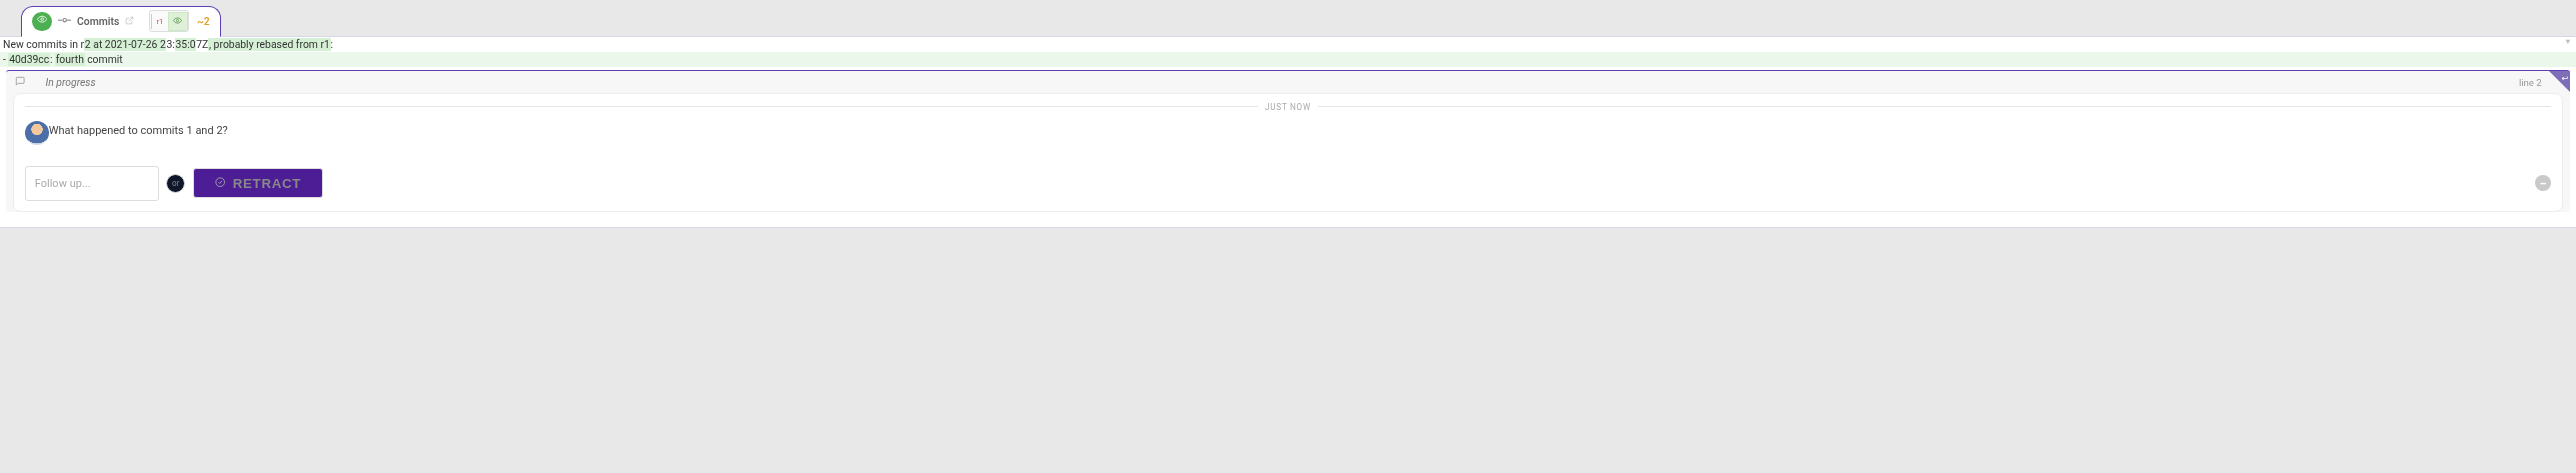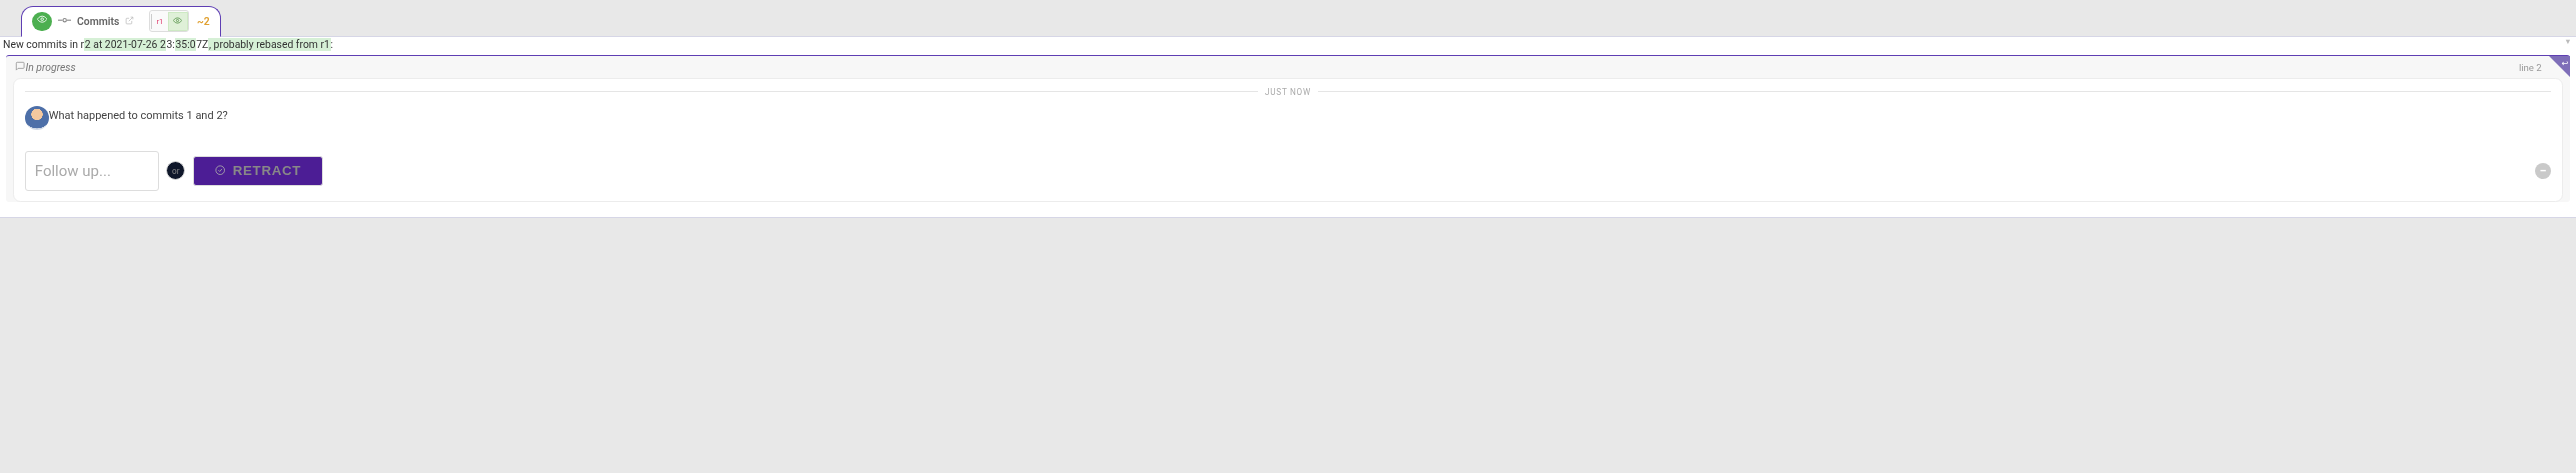--- a/index.html
+++ b/index.html
@@ -98,21 +98,21 @@
       border-width: 0 21px 21px 0;
       border-color: transparent #7e6eb8 transparent transparent;
     }
     .corner-flag .flag-icon {
       position: absolute; right: -19.3px; top: 1.5px;
       color: #fff; font-size: 8.2px;
     }
     .thread-header {
       display: flex; align-items: center;
       padding: 4.5px 9px;
-      gap: 0;
+      gap: 20px;
       color: #777;
       font-style: italic;
     }
     .thread-header .chat-icon { font-style: normal; color: #999; }
     .line-ref { margin-left: auto; font-style: normal; color: #999; font-size: 9.6px; padding-right: 19.3px; }
 
     .thread-body {
       background: #fff;
       margin: 0 7.4px 7.4px 7.4px;
       border: 0.7px solid #ececec;
@@ -137,21 +137,21 @@
       flex-shrink: 0;
     }
     .comment-text { color: #444; font-size: 11px; padding-top: 3px; }
 
     .actions {
       display: flex; justify-content: flex-end; align-items: center;
       gap: 7.4px; margin-top: 21px;
     }
     .followup {
       border: 0.7px solid #ddd; border-radius: 3px;
-      padding: 10px 9px; width: 134px; color: #aaa; font-size: 15px;
+      padding: 10px 9px; width: 134px; color: #aaa; font-size: 11px;
       background: #fff;
     }
     .or-badge {
       border: 0.7px solid #ddd;
       border-radius: 50%;
       width: 19.3px; height: 19.3px;
       display: flex; align-items: center; justify-content: center;
       font-size: 8.2px; color: #888;
       background: #0f172a;
     }
@@ -220,20 +220,23 @@
   </div>
 
   <div class="content-strip">
     <div class="diff-area">
 
 
       <div class="pane right">
         <div class="diff-lines">
           <div class="diff-line">
             <span>New commits in r</span><span class="hlg">2 at 2021-07-26 2</span><span>3:</span><span class="hlg">35:0</span><span>7Z</span><span class="hlg">, probably rebased from r1</span><span>:</span>
+          </div>
+          <div class="diff-line added">
+            <span>- </span><span class="hlg">40d39cc</span><span>: </span><span class="hlg">fourth</span><span> commit</span>
           </div>
         </div>
 
         <div class="right-inner">
           <div class="comment-thread">
             <div class="corner-flag">
               <span class="flag-icon">↩</span>
             </div>
             <div class="thread-header">
               <span class="chat-icon">

